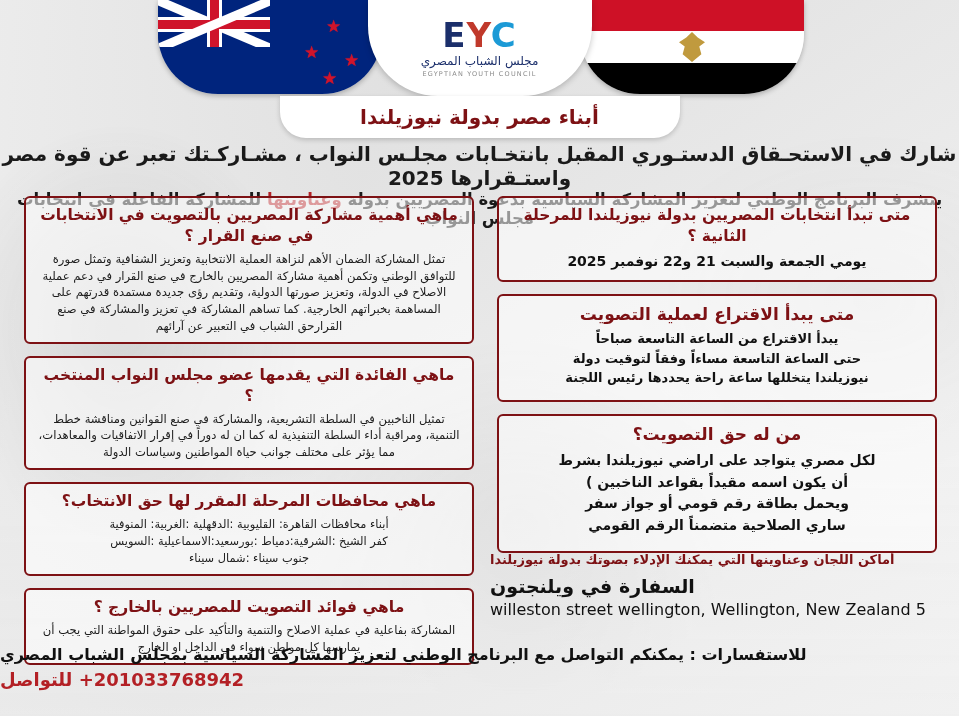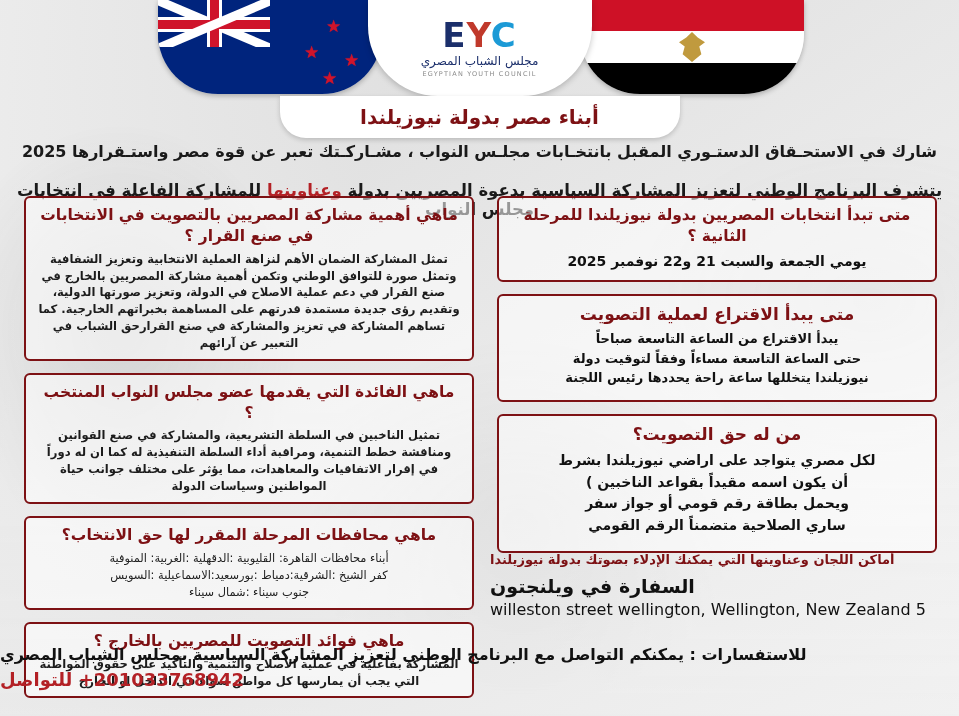--- a/index.html
+++ b/index.html
@@ -86,42 +86,42 @@
   }
   .title-pill span{
     color:#7d1114;font-weight:bold;font-size:20px;
   }
 
   
   .intro{
     position:absolute;left:0;right:0;top:142px;text-align:center;
     color:#1a1a1a;font-weight:bold;
   }
-  .intro .l1{font-size:16px;letter-spacing:0;margin-bottom:20px;}
+  .intro .l1{font-size:20px;letter-spacing:0;margin-bottom:0;}
   .intro .l2{font-size:16.5px;}
   .intro .hl{color:#b32025;}
 
   
   .col-right{position:absolute;right:22px;top:196px;width:440px;}
   .col-left{position:absolute;left:24px;top:196px;width:450px;}
 
   .box{
     border:2.5px solid #7d1114;border-radius:6px;
     background:rgba(255,255,255,0.55);
     padding:7px 12px 7px;margin-bottom:12px;
     text-align:center;
   }
   .box .q{
     color:#7d1114;font-weight:bold;font-size:15.5px;line-height:1.35;margin-bottom:4px;
   }
   .box .a{
     color:#111;font-size:12.2px;line-height:1.5;font-weight:bold;
   }
   .box.small .a{font-size:11.4px;font-weight:normal;color:#222;}
-  .box.dense .a{font-size:11.6px;line-height:1.45;font-weight:bold;color:#1c1c1c;}
+  .box.dense .a{font-size:11.6px;line-height:1.45;font-weight:normal;color:#1c1c1c;}
   .box .a.big{font-size:14px;line-height:1.55;}
   .box .a.mid{font-size:13px;line-height:1.5;}
 
   
   .venue{
     position:absolute;left:490px;right:22px;top:552px;text-align:left;
   }
   .venue .vt{color:#7d1114;font-weight:bold;font-size:13px;margin-bottom:8px;}
   .venue .v1{color:#111;font-weight:bold;font-size:19px;margin-bottom:3px;}
   .venue .v2{color:#111;font-weight:normal;font-size:16px;direction:ltr;}

